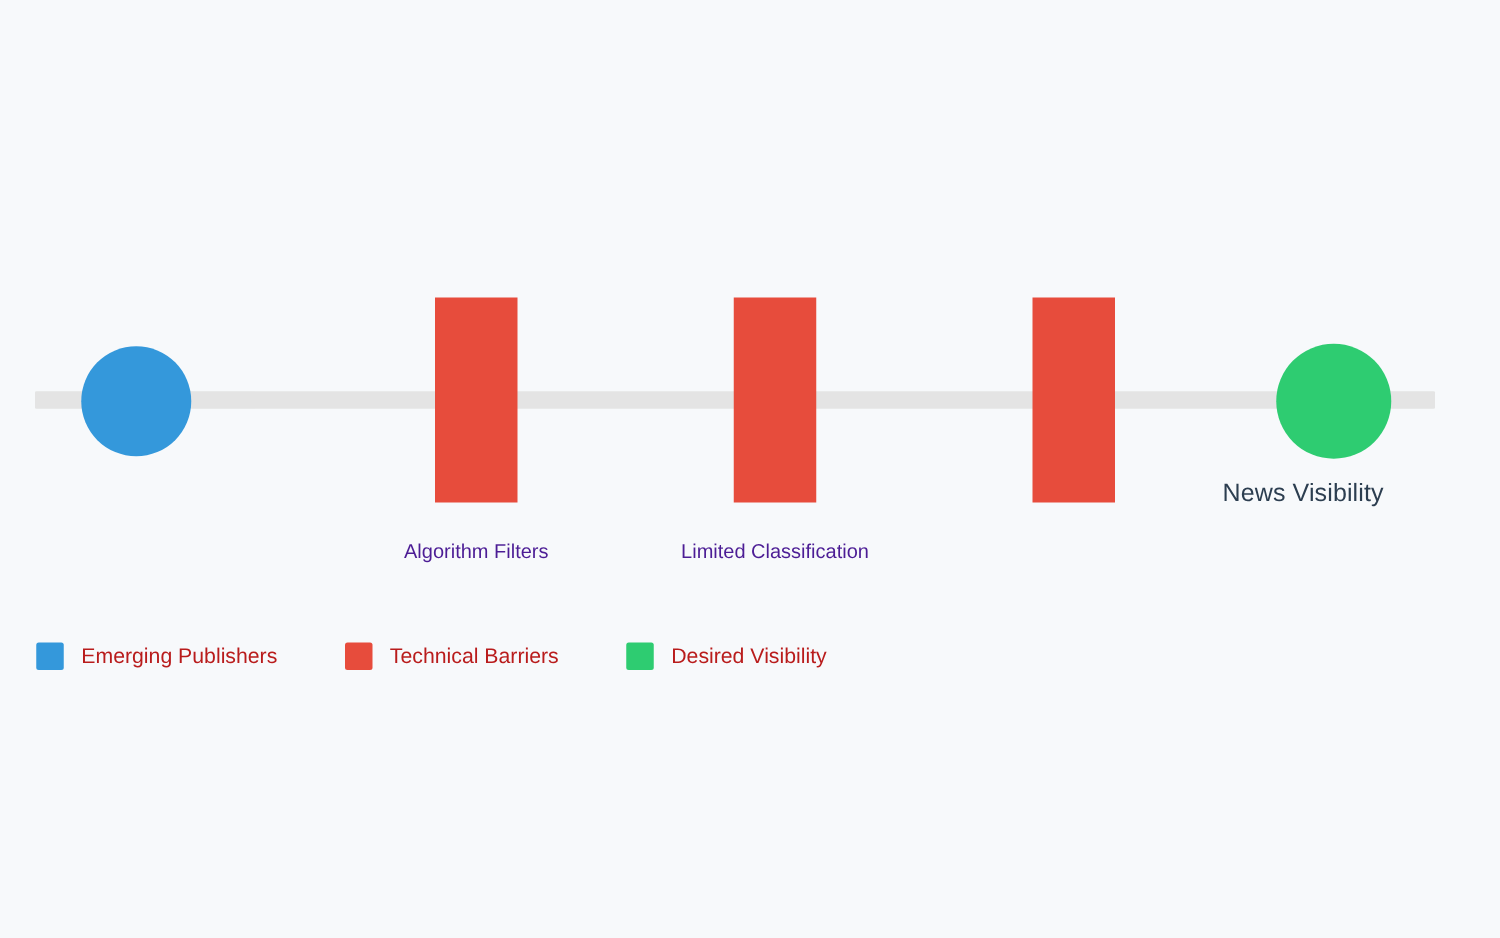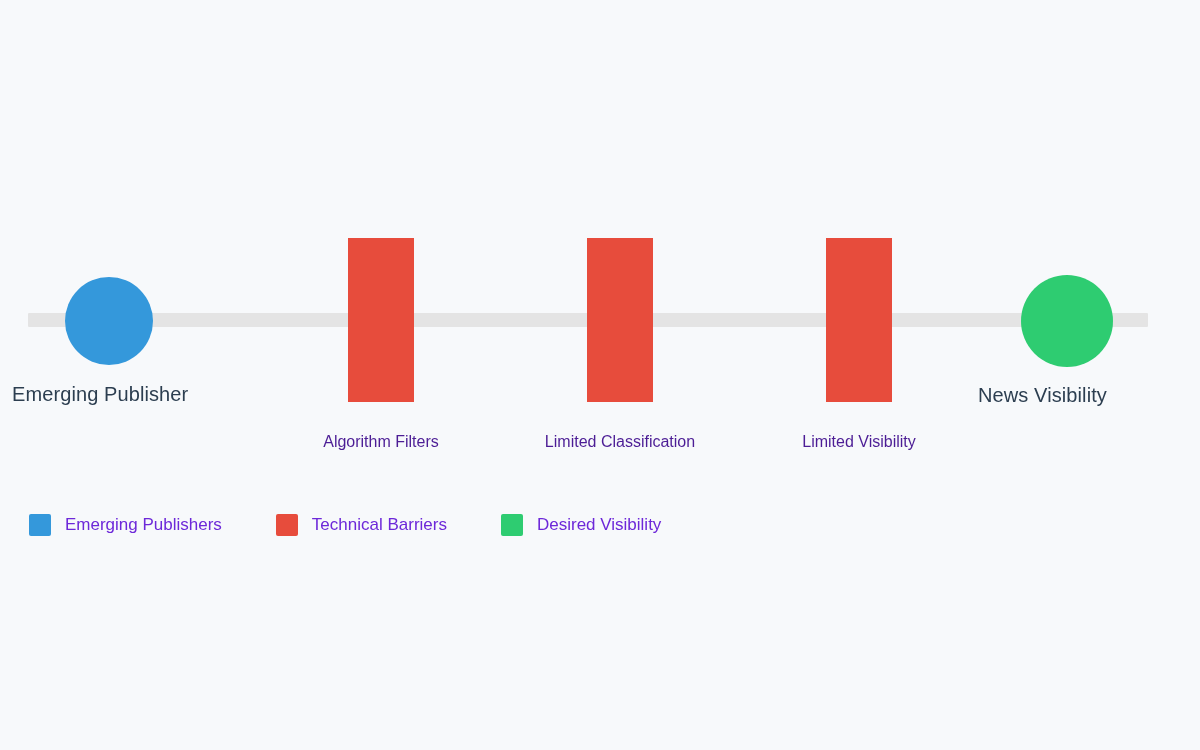--- a/index.html
+++ b/index.html
@@ -101,42 +101,40 @@
   .legend-item + .legend-item { margin-left: 26px; padding-left: 28px; }
   .legend-swatch {
     width: 22px;
     height: 22px;
     border-radius: 2px;
     flex: 0 0 auto;
   }
   .legend-text {
     margin-left: 14px;
     font-size: 17px;
-    color: #6d28d9;
+    color: #b91c1c;
     white-space: nowrap;
   }
 </style>
 </head>
 <body>
 
 <div id="stage">
 
   <div class="track"></div>
 
   <div class="node node-start"></div>
-  <div class="node-label node-label-start">Emerging Publisher</div>
 
   <div class="barrier barrier-0"></div>
   <div class="barrier-label barrier-label-0">Algorithm Filters</div>
 
   <div class="barrier barrier-1"></div>
   <div class="barrier-label barrier-label-1">Limited Classification</div>
 
   <div class="barrier barrier-2"></div>
-  <div class="barrier-label barrier-label-2">Limited Visibility</div>
 
   <div class="node node-end"></div>
   <div class="node-label node-label-end">News Visibility</div>
 
   <div class="legend">
 
     <div class="legend-item">
       <span class="legend-swatch" style="background:#3498db"></span>
       <span class="legend-text">Emerging Publishers</span>
     </div>

